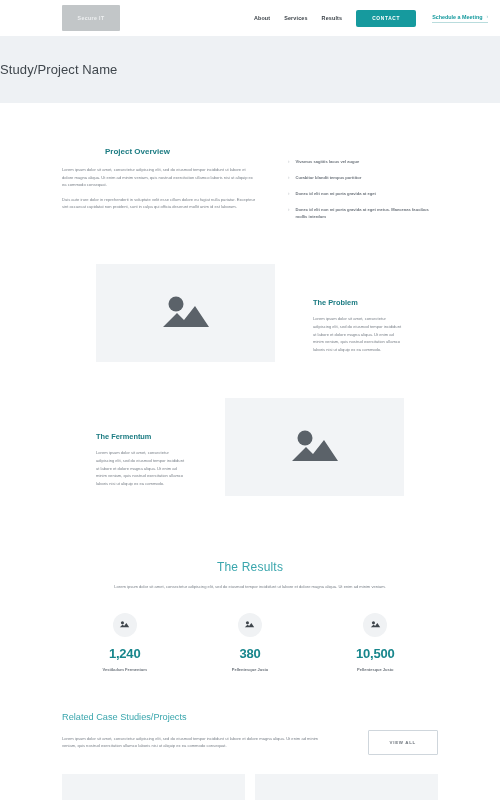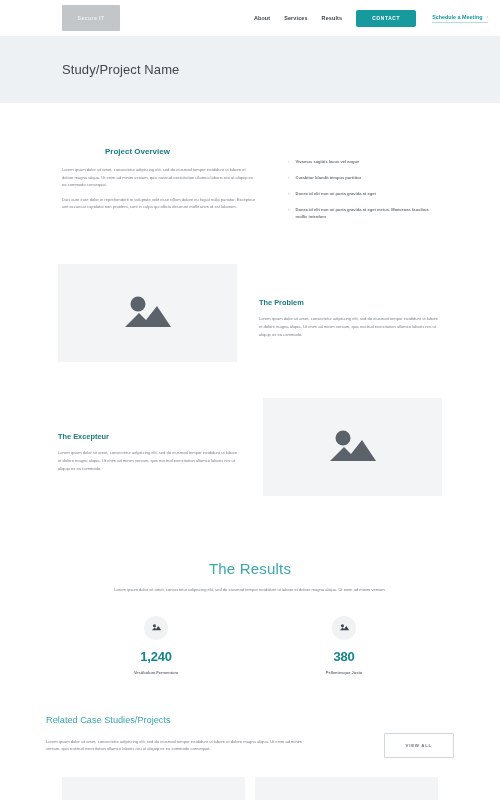--- a/index.html
+++ b/index.html
@@ -36,21 +36,20 @@
     color:#169a9e; font-size:5.4px; font-weight:700;
     border-bottom:1px solid #b9dcdd; padding-bottom:2px;
     margin-left:2px;
   }
   .schedule .chev { font-size:4.6px; color:#9ccdcf; }
 
   
   .banner {
     background:#eef1f4; height:67px;
     display:flex; align-items:center;
-    padding-left:62px;
   }
   .banner h1 { font-size:13px; font-weight:400; color:#3f464c; letter-spacing:.1px; }
 
   
   .h-teal { color:#1b7b82; font-weight:700; }
   .body-txt { font-size:4.1px; line-height:1.85; color:#7b828a; }
   .body-txt + .body-txt { margin-top:7px; }
 
   
   .overview { padding:44px 62px 0 62px; display:flex; gap:30px; }
@@ -63,42 +62,42 @@
     font-size:4.1px; line-height:1.75; color:#6d747c;
     font-weight:700; margin-bottom:8px;
   }
   .blist li .chev { color:#b9bec3; font-size:4.6px; font-weight:400; flex:0 0 auto; }
 
   
   .ph { background:#f2f4f6; display:flex; align-items:center; justify-content:center; }
   .ph svg { width:54px; height:40px; }
 
   
-  .feature { display:flex; gap:0; padding:0 58px; margin-top:36px; align-items:stretch; }
+  .feature { display:flex; gap:16px; padding:0 96px; margin-top:36px; align-items:stretch; }
   .feature .ph { width:179px; height:98px; flex:0 0 179px; }
   .feature .txt { flex:1; padding:34px 0 0 22px; }
   .feature.rev .txt { padding:34px 22px 0 0; }
   .feature h2 { font-size:7.4px; margin-bottom:8px; }
 
   
   .results { margin-top:44px; padding:20px 62px 0 62px; text-align:center; }
-  .results h2 { font-size:15px; color:#3aa6ad; font-weight:400; letter-spacing:.2px; }
+  .results h2 { font-size:12px; color:#3aa6ad; font-weight:400; letter-spacing:.2px; }
   .results .intro { font-size:4.1px; line-height:1.85; color:#7b828a; margin:9px auto 0; width:284px; }
   .stats { display:flex; margin-top:22px; }
   .stat { flex:1; text-align:center; }
   .stat-circle {
     width:24px; height:24px; border-radius:50%; background:#f0f2f4;
     display:flex; align-items:center; justify-content:center; margin:0 auto 9px;
   }
   .stat-circle svg { width:11px; height:9px; }
   .stat-num { font-size:13px; font-weight:700; color:#17868c; letter-spacing:-.2px; }
   .stat-label { font-size:4px; font-weight:700; color:#6d747c; margin-top:6px; }
 
   
-  .related { margin-top:40px; padding:0 46px; }
+  .related { margin-top:40px; padding:0 62px; }
   .related h2 { font-size:9.2px; color:#3aa6ad; font-weight:400; }
   .related-row { display:flex; align-items:center; gap:20px; margin-top:8px; }
   .related-row .body-txt { width:263px; }
   .view-all {
     margin-left:auto; border:1px solid #cfd6dc; background:transparent;
     font-size:4.4px; font-weight:700; letter-spacing:.7px; color:#6d747c;
     padding:9px 21px; border-radius:1px;
   }
   .cards { display:flex; gap:10px; padding:0 62px; margin-top:19px; }
   .cards .ph { flex:1; height:40px; }
@@ -164,21 +163,21 @@
       </svg>
     </div>
     <div class="txt">
       <h2 class="h-teal">The Problem</h2>
       <p class="body-txt">Lorem ipsum dolor sit amet, consectetur adipiscing elit, sed do eiusmod tempor incididunt ut labore et dolore magna aliqua. Ut enim ad minim veniam, quis nostrud exercitation ullamco laboris nisi ut aliquip ex ea commodo.</p>
     </div>
   </div>
 
   <div class="feature rev">
     <div class="txt">
-      <h2 class="h-teal">The Excepteur</h2>
+      <h2 class="h-teal">The Fermentum</h2>
       <p class="body-txt">Lorem ipsum dolor sit amet, consectetur adipiscing elit, sed do eiusmod tempor incididunt ut labore et dolore magna aliqua. Ut enim ad minim veniam, quis nostrud exercitation ullamco laboris nisi ut aliquip ex ea commodo.</p>
     </div>
     <div class="ph">
       <svg viewBox="0 0 54 40">
         <circle cx="17" cy="11" r="7.5" fill="#5b6269"></circle>
         <path d="M4 34 L18 20 L25 27 L36 13 L50 34 Z" fill="#5b6269"></path>
       </svg>
     </div>
   </div>
 
@@ -199,20 +198,30 @@
       <div class="stat">
         <div class="stat-circle">
           <svg viewBox="0 0 54 40">
             <circle cx="17" cy="11" r="7.5" fill="#3f464c"></circle>
             <path d="M4 34 L18 20 L25 27 L36 13 L50 34 Z" fill="#3f464c"></path>
           </svg>
         </div>
         <div class="stat-num">380</div>
         <div class="stat-label">Pellentesque Justo</div>
       </div>
+      <div class="stat">
+        <div class="stat-circle">
+          <svg viewBox="0 0 54 40">
+            <circle cx="17" cy="11" r="7.5" fill="#3f464c"></circle>
+            <path d="M4 34 L18 20 L25 27 L36 13 L50 34 Z" fill="#3f464c"></path>
+          </svg>
+        </div>
+        <div class="stat-num">10,500</div>
+        <div class="stat-label">Pellentesque Justo</div>
+      </div>
     </div>
   </div>
 
   <div class="related">
     <h2>Related Case Studies/Projects</h2>
     <div class="related-row">
       <p class="body-txt">Lorem ipsum dolor sit amet, consectetur adipiscing elit, sed do eiusmod tempor incididunt ut labore et dolore magna aliqua. Ut enim ad minim veniam, quis nostrud exercitation ullamco laboris nisi ut aliquip ex ea commodo consequat.</p>
       <button class="view-all">VIEW ALL</button>
     </div>
   </div>

